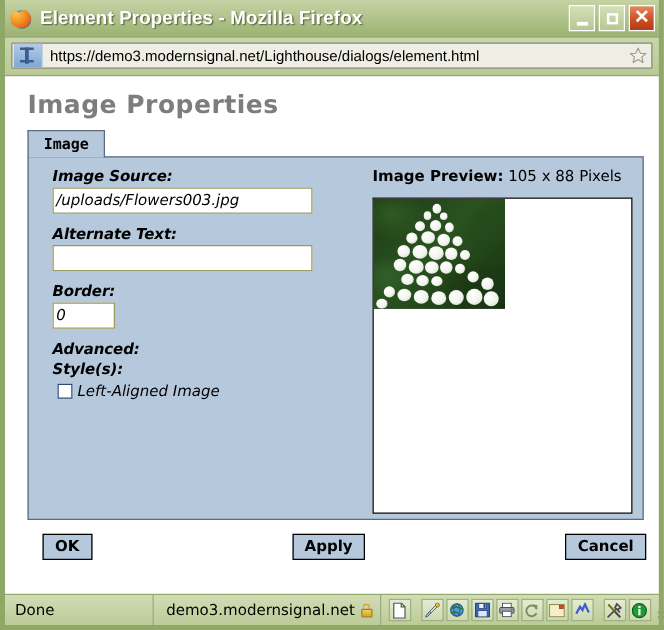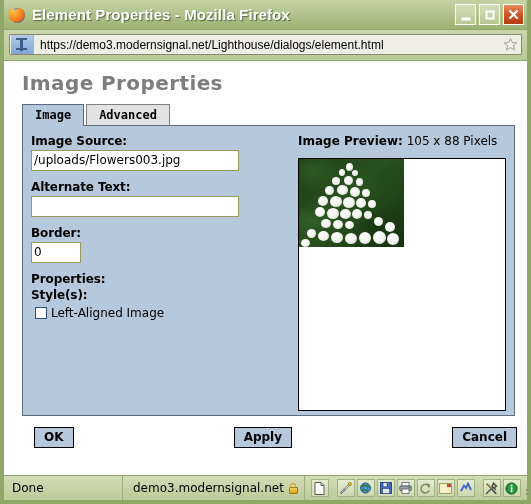--- a/index.html
+++ b/index.html
@@ -228,22 +228,23 @@
     margin-right: 2px;
     height: 291px;
     box-sizing: border-box;
     display: flex;
     position: relative;
     z-index: 1;
   }
   .panel-left {
     width: 272px;
     flex: 0 0 auto;
-    padding: 8px 0 0 8px;
-    box-sizing: border-box;
+    padding: 8px 0 0 19px;
+    box-sizing: border-box;
+    font-style: italic;
   }
   .panel-right {
     flex: 1 1 auto;
     padding: 8px 8px 0 3px;
     box-sizing: border-box;
   }
 
   .field-label {
     font-size: 12px;
     font-weight: bold;
@@ -522,37 +523,36 @@
       </div>
     </div>
   </div>
 
   <div class="page">
 
     <div class="page-title">Image Properties</div>
 
     <div class="tabs">
       <div class="tab active">Image</div>
-      <div class="tab inactive">Advanced</div>
     </div>
 
     <div class="panel">
 
       <div class="panel-left">
 
         <div class="field-label">Image Source:</div>
         <div class="text-input input-src" title="">/uploads/Flowers003.jpg</div>
 
         <div class="field-label">Alternate Text:</div>
         <div class="text-input input-alt" title=""></div>
 
         <div class="field-label">Border:</div>
         <div class="text-input input-border">0</div>
 
-        <div class="field-label">Properties:</div>
+        <div class="field-label">Advanced:</div>
 
         <div class="field-label">Style(s):</div>
         <div class="check-row">
           <span class="checkbox"></span>
           <span class="check-label">Left-Aligned Image</span>
         </div>
 
       </div>
 
       <div class="panel-right">

